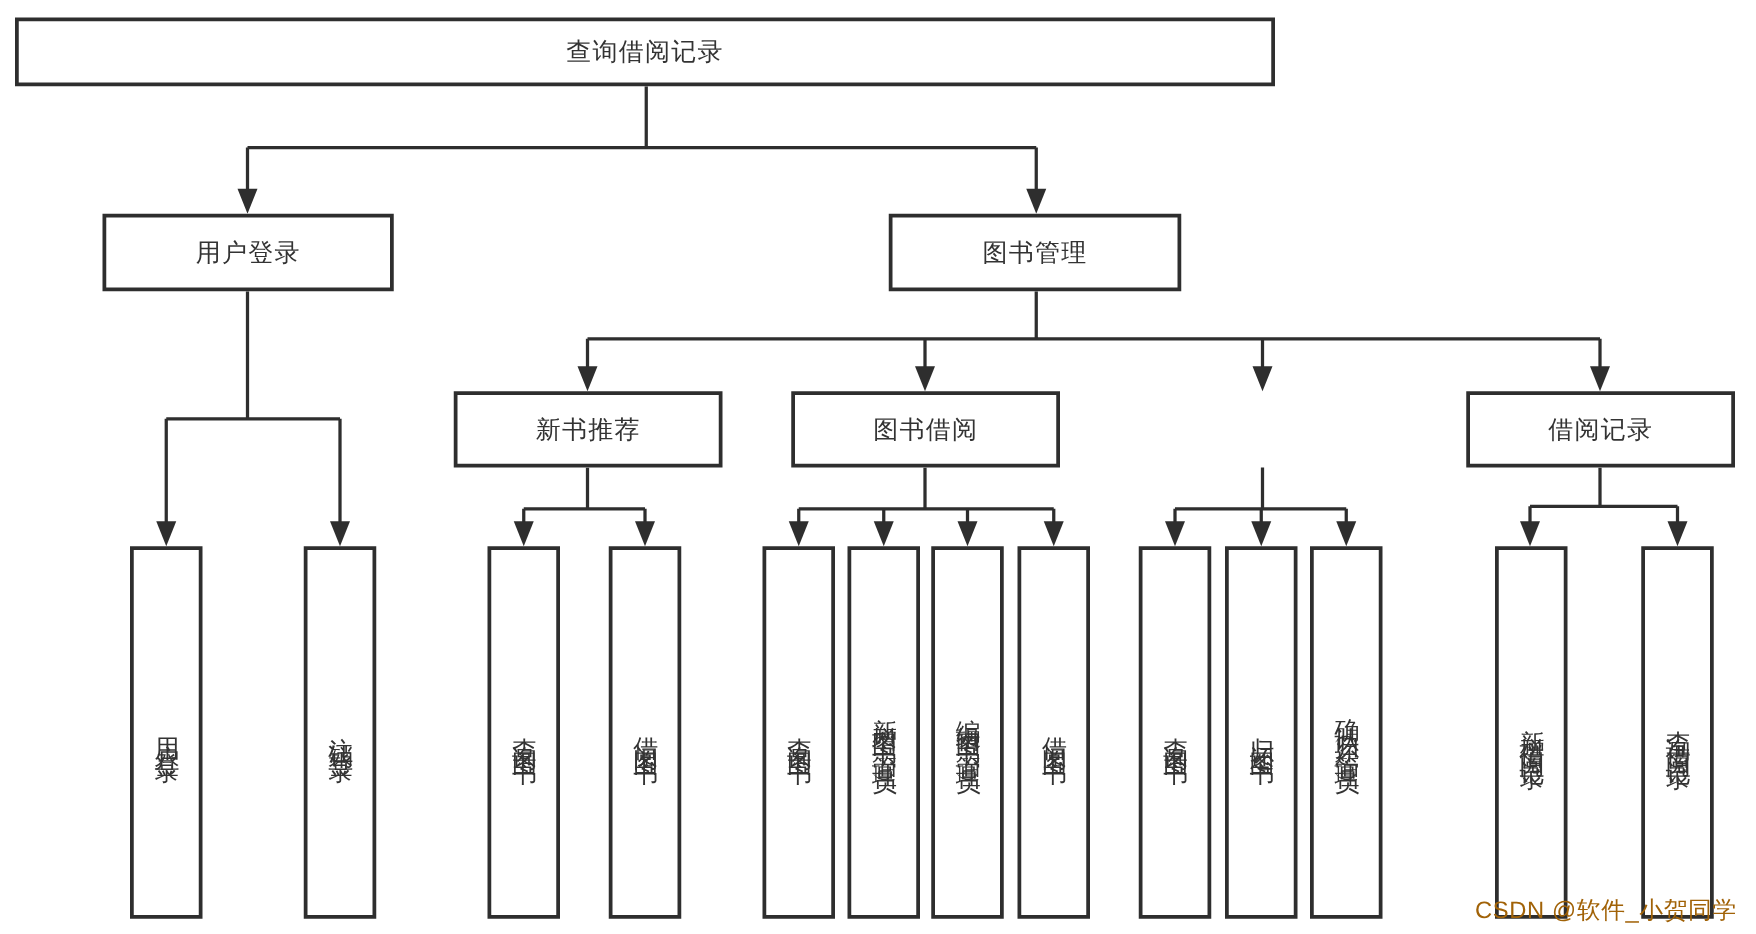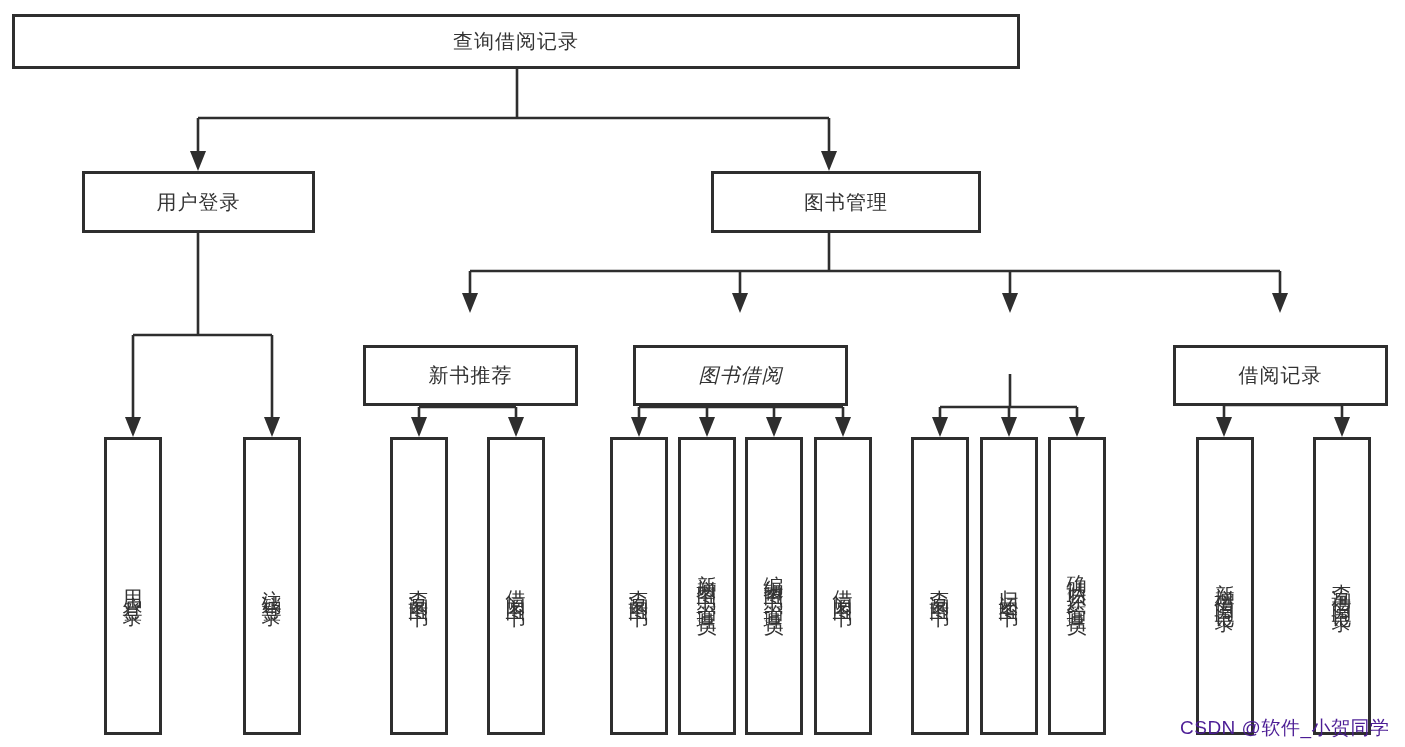--- a/index.html
+++ b/index.html
@@ -30,25 +30,25 @@
     text-orientation: mixed;
     letter-spacing: 6px;
     line-height: 1;
     font-size: 20px;
     padding: 6px 0;
   }
   
   .n-root   { left: 12px;   top: 14px;  width: 1008px; height: 55px; }
   
   .n-login  { left: 82px;   top: 171px; width: 233px;  height: 62px; }
-  .n-mgmt   { left: 711px;  top: 171px; width: 270px;  height: 62px; }
+  .n-mgmt   { left: 711px;  top: 171px; width: 234px;  height: 62px; }
   
-  .n-l3     { top: 313px; width: 215px; height: 61px; margin-top: 32px; }
+  .n-l3     { top: 313px; width: 215px; height: 61px; }
   .n-rec    { left: 363px; }
-  .n-bor    { left: 633px; font-style: italic; }
+  .n-bor    { left: 633px; }
   .n-cur    { left: 903px; }
   .n-hist   { left: 1173px; font-family: Liberation Mono, monospace; }
   
   .leaf     { top: 437px; width: 58px; height: 298px; }
   .lf-a1 { left: 104px;  }
   .lf-a2 { left: 243px;  }
   .lf-b1 { left: 390px;  }
   .lf-b2 { left: 487px;  }
   .lf-c1 { left: 610px;  }
   .lf-c2 { left: 678px;  }
@@ -66,21 +66,21 @@
     width: 1405px; height: 747px;
     z-index: 1;
   }
   #watermark {
     position: absolute;
     left: 1180px;
     top: 715px;
     width: 215px;
     font-size: 19px;
     letter-spacing: 0.5px;
-    color: #4c1d95;
+    color: #a16207;
     z-index: 3;
     white-space: nowrap;
   }
 </style>
 </head>
 <body>
 
 <div id="canvas">
 
   <svg id="connectors" viewBox="0 0 1405 747" xmlns="http://www.w3.org/2000/svg">

